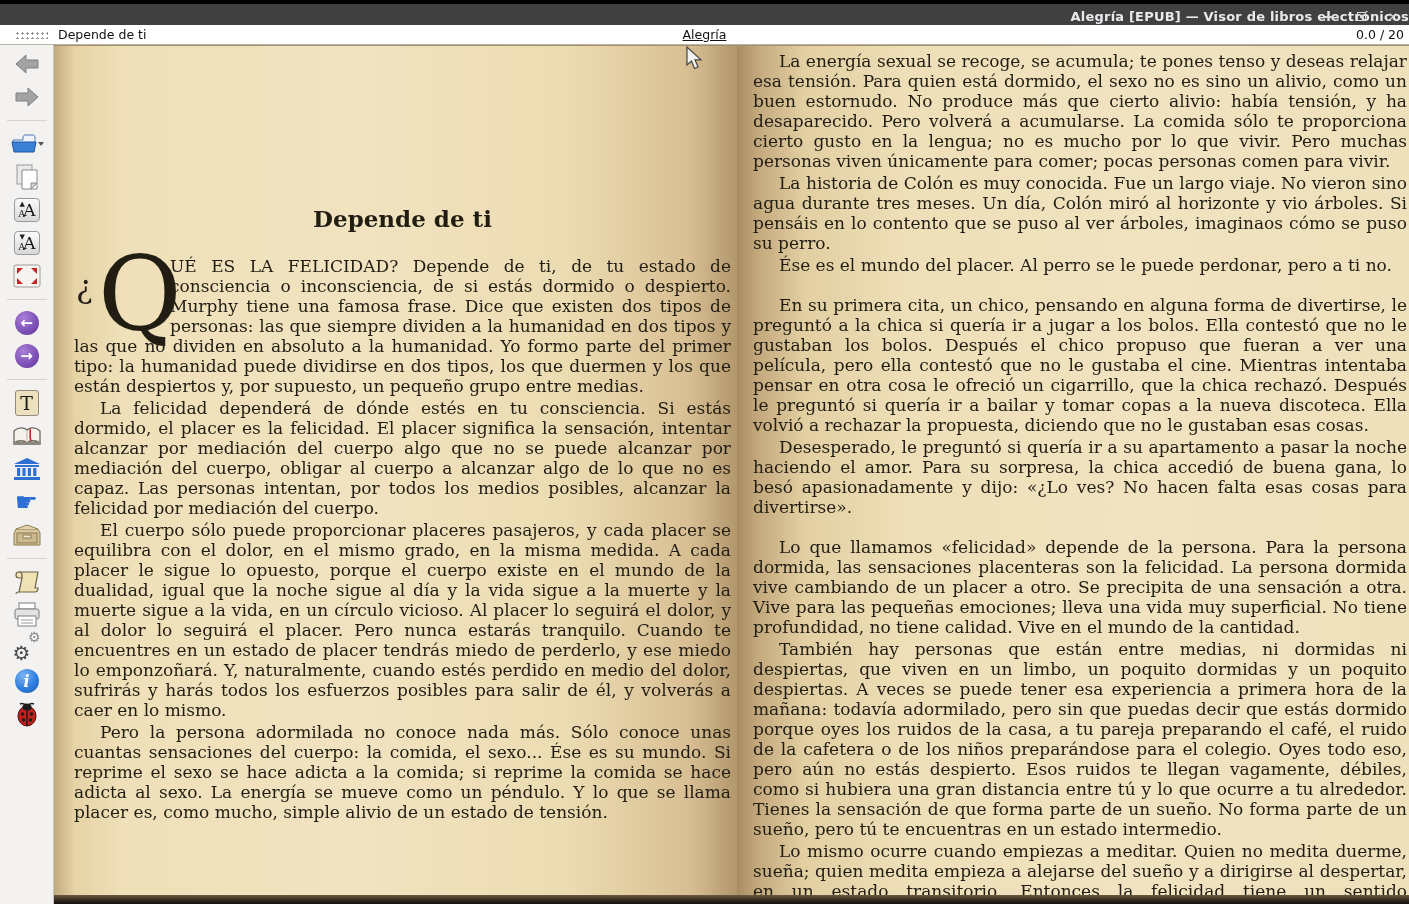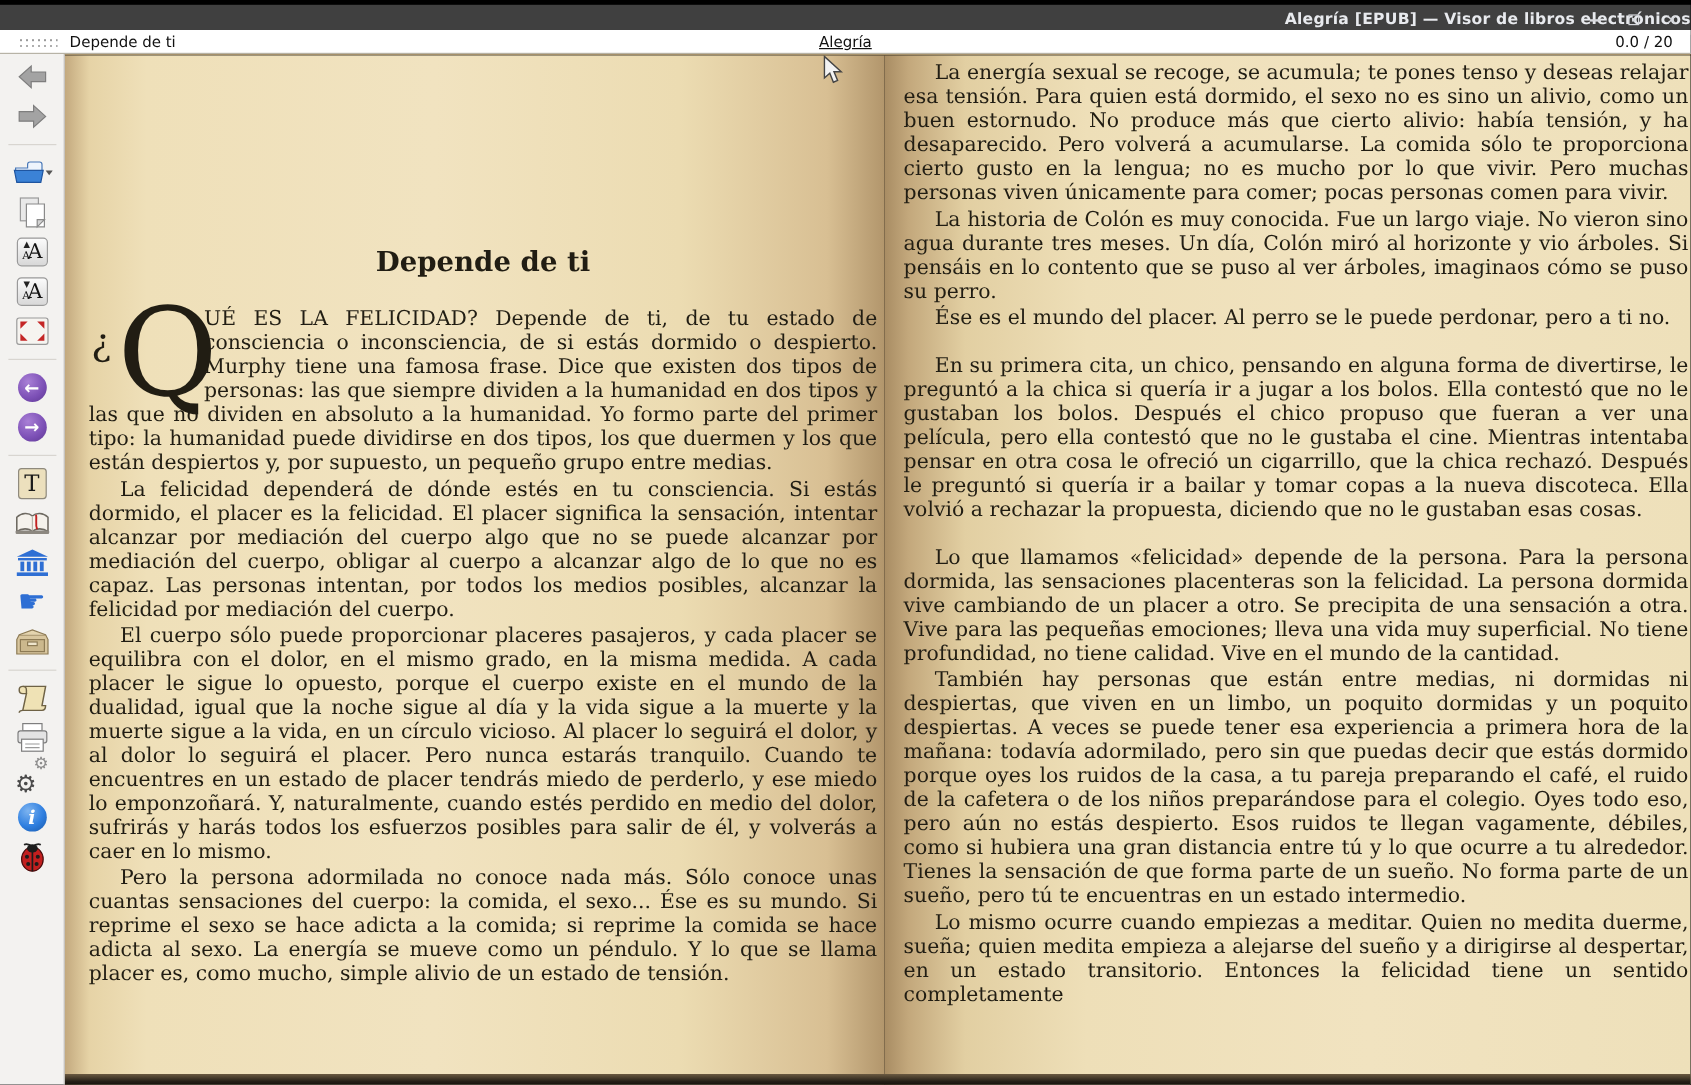--- a/index.html
+++ b/index.html
@@ -19,21 +19,21 @@
   .close-glyph { font-size:12px; font-weight:bold; }
 
   
   #infobar { position:absolute; top:25px; left:0; width:100%; height:20px; background:#ffffff;
     border-bottom:1px solid #b7b3a6; display:flex; align-items:center; font-size:12.5px; color:#111; }
   #infobar .grip { width:34px; height:9px; margin:0 10px 0 14px;
     background-image:radial-gradient(#9a9a9a 1px, transparent 1.2px);
     background-size:5px 5px; background-position:1px 1px; }
   #infobar .left-label { flex:0 0 auto; }
   #infobar .center-label { position:absolute; left:0; right:0; text-align:center; pointer-events:none;text-decoration:underline; }
-  #infobar .right-label { margin-left:auto; padding-right:15px; }
+  #infobar .right-label { margin-left:auto; padding-right:5px; }
 
   
   #toolbar { position:absolute; top:45px; left:0; width:54px; height:859px; background:#f3f2f0;
     border-right:1px solid #c9c6c2; display:flex; flex-direction:column; align-items:center;
     padding-top:5px; gap:5px; overflow:hidden; }
   .tb-icon { width:34px; height:28px; display:flex; align-items:center; justify-content:center;
     flex:0 0 auto; cursor:default; }
   .tb-sep { width:40px; height:1px; background:#d8d5d0; margin:4px 0; flex:0 0 auto; }
   .fontbox { width:26px; height:24px; border:1px solid #9a9a9a; border-radius:4px;
     background:linear-gradient(#fbfbfb,#d8d8d8); position:relative; font-family:"DejaVu Serif",serif; }
@@ -275,20 +275,21 @@
       <p class="ind">Pero la persona adormilada no conoce nada más. Sólo conoce unas cuantas sensaciones del cuerpo: la comida, el sexo... Ése es su mundo. Si reprime el sexo se hace adicta a la comida; si reprime la comida se hace adicta al sexo. La energía se mueve como un péndulo. Y lo que se llama placer es, como mucho, simple alivio de un estado de tensión.</p>
     </div>
   </div>
 
   <div id="right-page">
     <div class="page-text" id="right-text">
       <p class="ind">La energía sexual se recoge, se acumula; te pones tenso y deseas relajar esa tensión. Para quien está dormido, el sexo no es sino un alivio, como un buen estornudo. No produce más que cierto alivio: había tensión, y ha desaparecido. Pero volverá a acumularse. La comida sólo te proporciona cierto gusto en la lengua; no es mucho por lo que vivir. Pero muchas personas viven únicamente para comer; pocas personas comen para vivir.</p>
       <p class="ind">La historia de Colón es muy conocida. Fue un largo viaje. No vieron sino agua durante tres meses. Un día, Colón miró al horizonte y vio árboles. Si pensáis en lo contento que se puso al ver árboles, imaginaos cómo se puso su perro.</p>
       <p class="ind">Ése es el mundo del placer. Al perro se le puede perdonar, pero a ti no.</p>
       <p class="ind gap">En su primera cita, un chico, pensando en alguna forma de divertirse, le preguntó a la chica si quería ir a jugar a los bolos. Ella contestó que no le gustaban los bolos. Después el chico propuso que fueran a ver una película, pero ella contestó que no le gustaba el cine. Mientras intentaba pensar en otra cosa le ofreció un cigarrillo, que la chica rechazó. Después le preguntó si quería ir a bailar y tomar copas a la nueva discoteca. Ella volvió a rechazar la propuesta, diciendo que no le gustaban esas cosas.</p>
+      <p class="ind">Desesperado, le preguntó si quería ir a su apartamento a pasar la noche haciendo el amor. Para su sorpresa, la chica accedió de buena gana, lo besó apasionadamente y dijo: «¿Lo ves? No hacen falta esas cosas para divertirse».</p>
       <p class="ind gap">Lo que llamamos «felicidad» depende de la persona. Para la persona dormida, las sensaciones placenteras son la felicidad. La persona dormida vive cambiando de un placer a otro. Se precipita de una sensación a otra. Vive para las pequeñas emociones; lleva una vida muy superficial. No tiene profundidad, no tiene calidad. Vive en el mundo de la cantidad.</p>
       <p class="ind">También hay personas que están entre medias, ni dormidas ni despiertas, que viven en un limbo, un poquito dormidas y un poquito despiertas. A veces se puede tener esa experiencia a primera hora de la mañana: todavía adormilado, pero sin que puedas decir que estás dormido porque oyes los ruidos de la casa, a tu pareja preparando el café, el ruido de la cafetera o de los niños preparándose para el colegio. Oyes todo eso, pero aún no estás despierto. Esos ruidos te llegan vagamente, débiles, como si hubiera una gran distancia entre tú y lo que ocurre a tu alrededor. Tienes la sensación de que forma parte de un sueño. No forma parte de un sueño, pero tú te encuentras en un estado intermedio.</p>
       <p class="ind">Lo mismo ocurre cuando empiezas a meditar. Quien no medita duerme, sueña; quien medita empieza a alejarse del sueño y a dirigirse al despertar, en un estado transitorio. Entonces la felicidad tiene un sentido completamente</p>
     </div>
   </div>
 
   <div id="page-bottom-edge"></div>
 </div>
 
 <svg id="cursor" viewBox="0 0 17 24">

